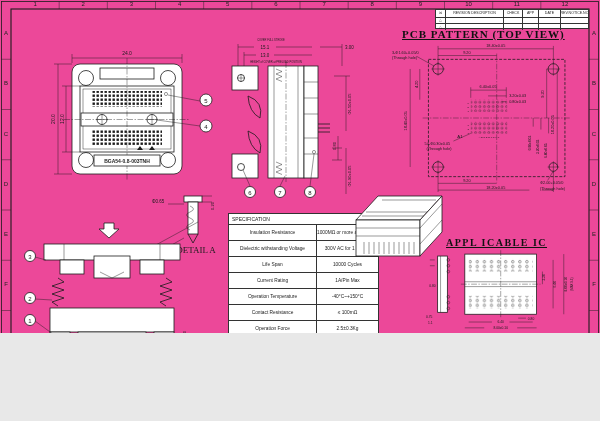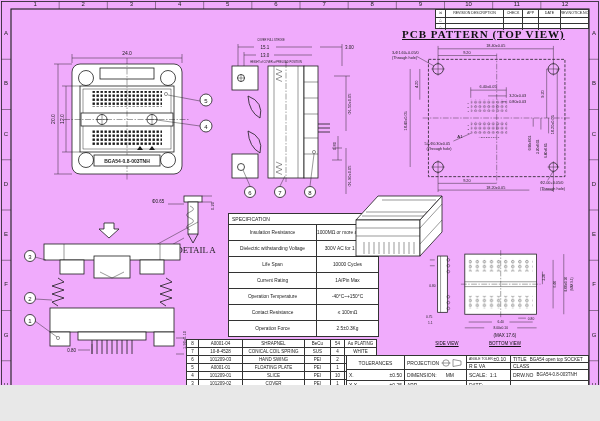--- a/index.html
+++ b/index.html
@@ -1,16 +1,16 @@
 <!DOCTYPE html>
 <html><head>
 <meta charset="utf-8">
 <style>
   html,body{margin:0;padding:0;background:#e8e8e8}
-  .sheet{position:relative;width:600px;height:385px;background:#f0abfc;
+  .sheet{position:relative;width:600px;height:333px;background:#ec4899;
     font-family:"Liberation Sans",sans-serif;color:#1c1c1c;overflow:hidden}
   .abs{position:absolute}
   svg{display:block;overflow:visible}
   svg text{font-family:"Liberation Sans",sans-serif;fill:#1c1c1c}
   .ln{stroke:#1c1c1c;stroke-width:0.8;fill:none}
   .lnw{stroke:#1c1c1c;stroke-width:0.8;fill:#fff}
   .lnt{stroke:#1c1c1c;stroke-width:0.45;fill:none}
   .dash{stroke-dasharray:3,1.6}
   .dd{stroke:#1c1c1c;stroke-width:0.4;fill:none;stroke-dasharray:6,1.5,1.5,1.5}
   .blk{fill:#1c1c1c}
@@ -467,20 +467,21 @@
         <line x1="61" y1="60" x2="61" y2="72"></line>
       <line x1="66" y1="60" x2="66" y2="72"></line>
         <line x1="71" y1="60" x2="71" y2="72"></line>
       <line x1="76" y1="60" x2="76" y2="72"></line>
     </g>
     <polygon points="82,38 104,14 104,50 82,74" class="lnw"></polygon>
     <line x1="82" y1="46" x2="104" y2="22" class="lnt"></line>
     <line x1="82" y1="62" x2="104" y2="38" class="lnt"></line>
   </svg>
 
+  <div class="heading uline" style="left:446px;top:237px;font-size:10px;letter-spacing:1.5px">APPL ICABLE IC</div>
   <svg class="abs" style="left:426px;top:250px" width="163" height="80" viewBox="0 0 168 82">
     <defs>
       <pattern id="pat-balls" width="7.3" height="5" patternUnits="userSpaceOnUse">
         <circle cx="1.8" cy="1.8" r="1.3" class="lnt"></circle>
       </pattern>
     </defs>
 
     <rect x="12" y="6" width="10" height="58" class="lnw"></rect>
     <line x1="15" y1="6" x2="15" y2="64" class="lnt"></line>
     <g class="lnt">

